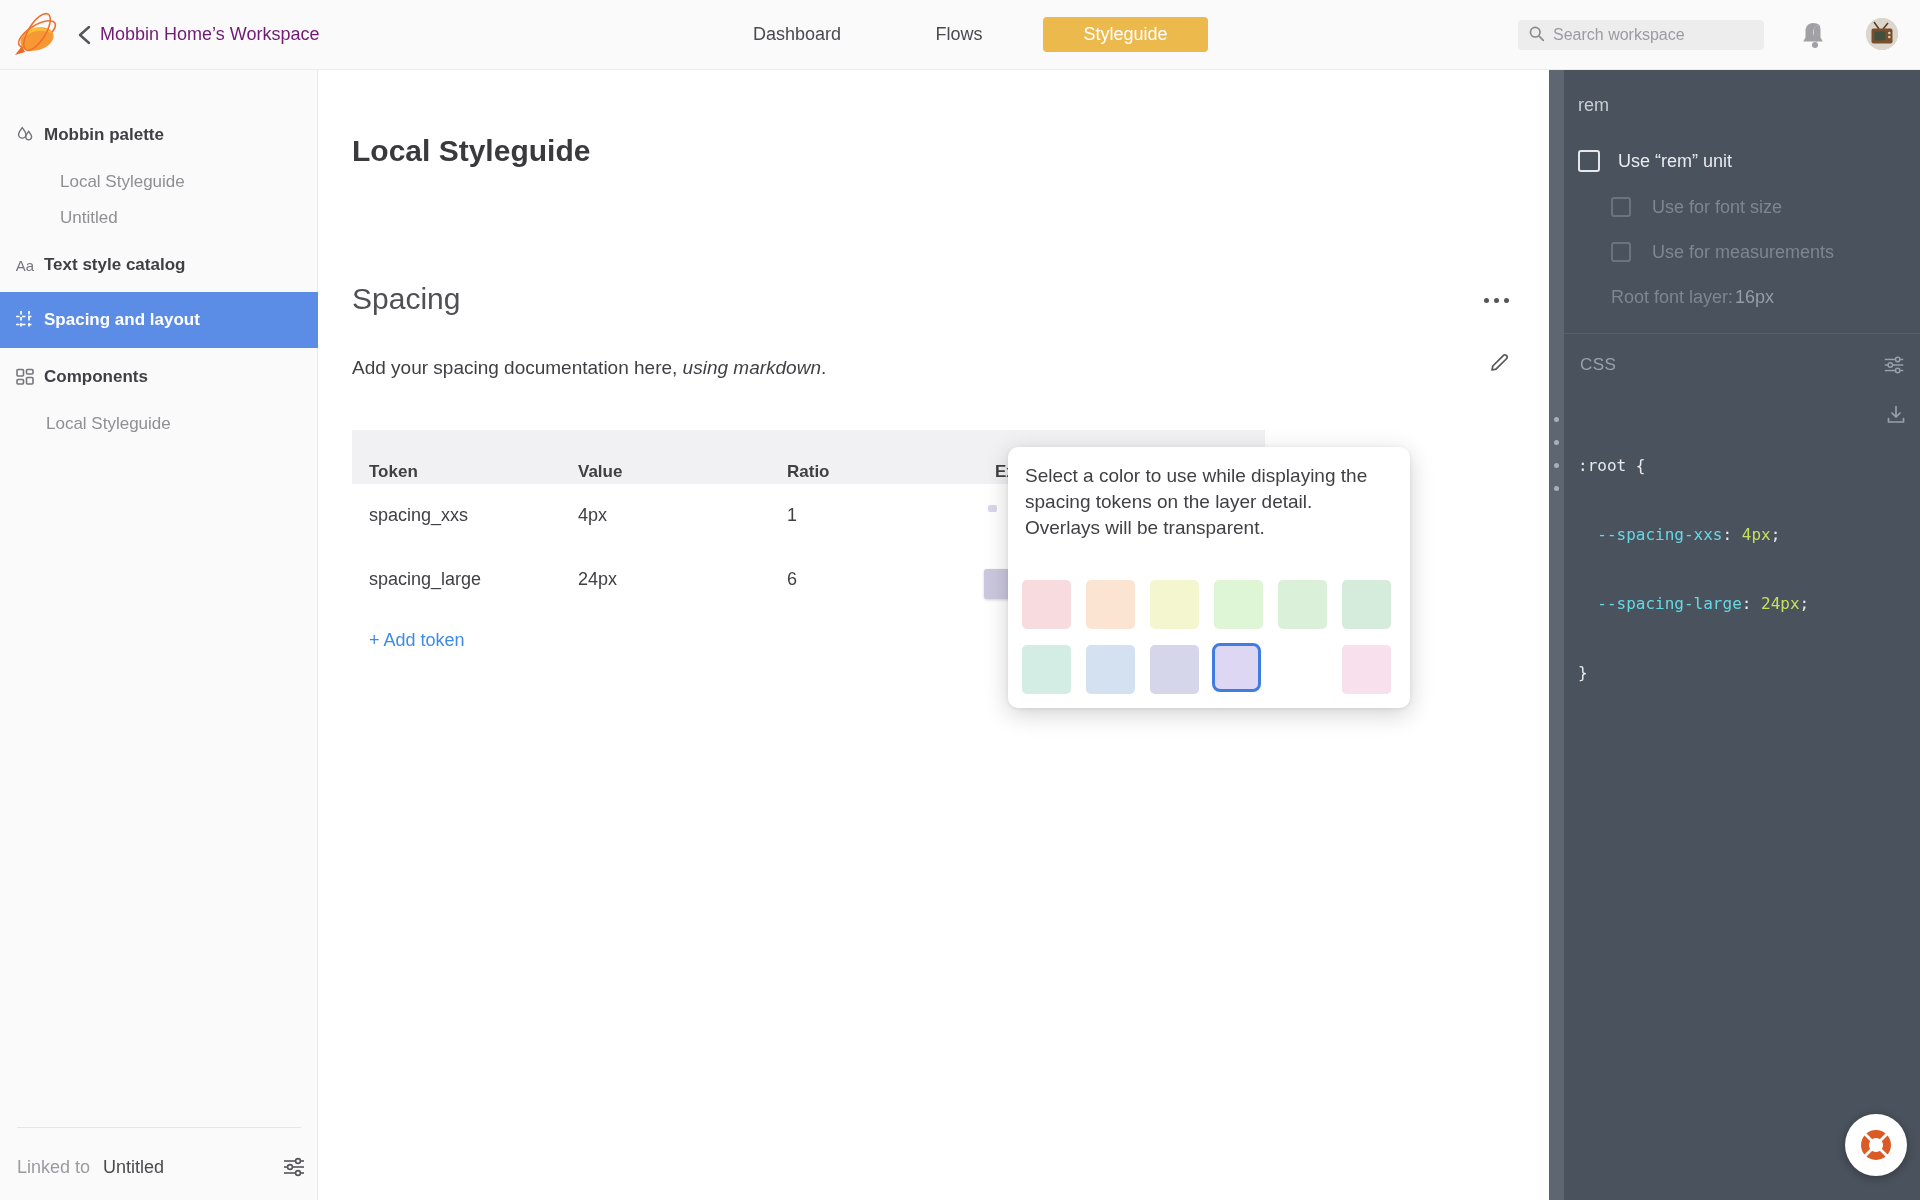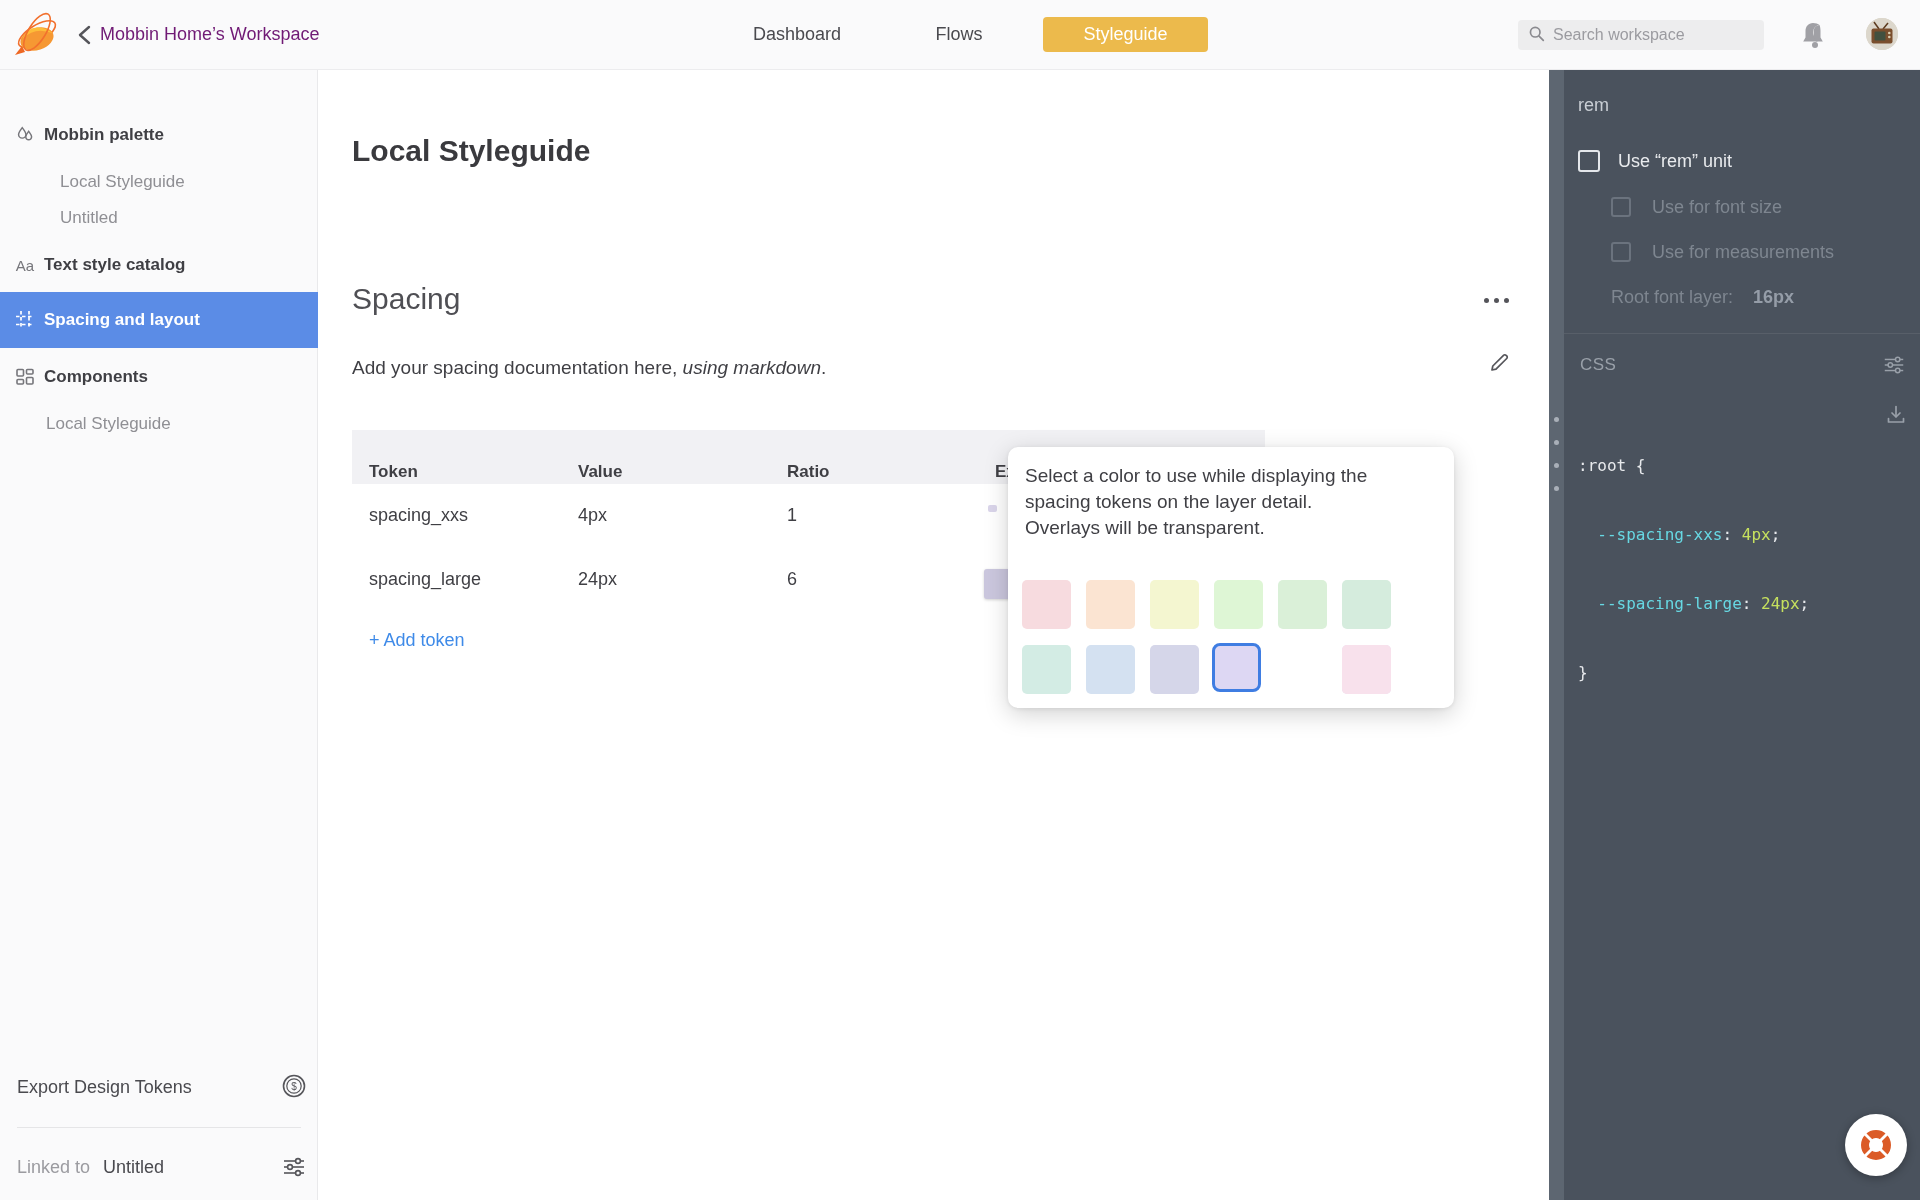--- a/index.html
+++ b/index.html
@@ -55,36 +55,36 @@
   .t-header { position:relative; width:913px; height:54px; background:#f1f1f4; }
   .t-header span { position:absolute; top:32px; font-size:17px; font-weight:700; color:#3f3f44; }
   .t-row { position:relative; width:913px; height:64px; }
   .t-row span { position:absolute; top:21px; font-size:18px; color:#3f3f44; }
   .col1 { left:17px; } .col2 { left:226px; } .col3 { left:435px; } .col4 { left:643px; }
   .swatch-xxs { position:absolute; left:636px; top:24px; width:9px; height:7px; background:#dad5ea; border-radius:2px; }
   .swatch-large { position:absolute; left:632px; top:10px; width:30px; height:30px; background:#cbc7de; border-radius:3px; box-shadow:0 1px 3px rgba(0,0,0,0.18); }
   .add-token { position:absolute; left:51px; top:560px; font-size:18px; color:#3e8ae8; cursor:pointer; }
 
   
-  .popover { position:absolute; left:1008px; top:447px; width:446px; height:261px; background:#ffffff; border-radius:10px; box-shadow:0 6px 24px rgba(0,0,0,0.18), 0 1px 4px rgba(0,0,0,0.08); z-index:40; }
+  .popover { position:absolute; left:1008px; top:447px; width:402px; height:261px; background:#ffffff; border-radius:10px; box-shadow:0 6px 24px rgba(0,0,0,0.18), 0 1px 4px rgba(0,0,0,0.08); z-index:40; }
   .pop-text { position:absolute; left:17px; top:16px; font-size:19px; line-height:26px; color:#3f3f44; }
   .sw { position:absolute; width:49px; height:49px; border-radius:5px; cursor:pointer; }
   .sw.selected { border:3px solid #3f7de2; border-radius:8px; }
 
   
   .gutter { position:absolute; left:1549px; top:70px; width:15px; height:1130px; background:#5d6671; z-index:6; cursor:col-resize; }
   .gutter i { position:absolute; left:5px; width:5px; height:5px; border-radius:50%; background:#a9afb8; }
   .panel { position:absolute; left:1564px; top:70px; width:356px; height:1130px; background:#4a525d; z-index:6; }
   .panel-title { position:absolute; left:14px; top:25px; font-size:18px; font-weight:500; color:#c9ced4; }
   .chk { position:absolute; border:2px solid #e4e7eb; border-radius:3px; background:transparent; cursor:pointer; }
   .chk.dim { border-color:#6b737e; }
   .chk-label { position:absolute; font-size:18px; color:#e9ebee; }
   .chk-label.dim { color:#7e8690; }
   .root-font { position:absolute; left:47px; top:217px; font-size:18px; color:#7e8690; }
-  .root-font b { color:#959da8; font-weight:700; margin-left:20px; }
+  .root-font b { color:#959da8; font-weight:400; margin-left:2px; }
   .panel-divider { position:absolute; left:0; top:263px; width:356px; height:1px; background:rgba(255,255,255,0.08); }
   .css-label { position:absolute; left:16px; top:285px; font-size:17px; letter-spacing:0.5px; color:#99a0a9; }
   .sliders-icon-panel { position:absolute; left:318px; top:283px; width:24px; height:24px; cursor:pointer; }
   .code { position:absolute; left:14px; top:338px; font-family:"DejaVu Sans Mono", monospace; font-size:16px; line-height:23px; color:#e8eaed; white-space:pre; }
   .code .cyan { color:#67d8e3; }
   .code .grn { color:#c6e05e; }
   .download-icon { position:absolute; left:320px; top:333px; width:24px; height:24px; cursor:pointer; }
 
   
   .help-button { position:absolute; left:1845px; top:1114px; width:62px; height:62px; border-radius:50%; background:#ffffff; box-shadow:0 2px 10px rgba(0,0,0,0.3); display:flex; align-items:center; justify-content:center; cursor:pointer; z-index:50; }
@@ -186,30 +186,20 @@
           <rect x="3" y="13.5" width="6.5" height="4.5" rx="1"></rect>
           <rect x="12.5" y="3.5" width="6.5" height="4.5" rx="1"></rect>
           <rect x="12.5" y="11.5" width="6.5" height="6.5" rx="1"></rect>
         </svg>
       </span>
       <span class="side-label">Components</span>
     </div>
 
     <div class="side-sub" style="left:46px; top:344px;">Local Styleguide</div>
 
-    <div class="export-row">
-      <span class="export-label">Export Design Tokens</span>
-      <span class="coin-icon">
-        <svg width="26" height="26" viewBox="0 0 26 26" fill="none" stroke="#55555a">
-          <circle cx="13" cy="13" r="10.5" stroke-width="1.6"></circle>
-          <circle cx="13" cy="13" r="7.2" stroke-width="1.2"></circle>
-          <text x="13" y="17" text-anchor="middle" font-size="10" fill="#55555a" stroke="none" font-family="Liberation Sans, sans-serif">$</text>
-        </svg>
-      </span>
-    </div>
     <div class="side-divider"></div>
     <div class="linked-row">
       <span class="linked-prefix">Linked to</span>
       <span class="linked-target">Untitled</span>
       <span class="sliders-icon-side">
         <svg width="26" height="26" viewBox="0 0 26 26" fill="none" stroke="#55555a" stroke-width="1.6">
           <line x1="3" y1="7" x2="23" y2="7"></line>
             <circle cx="17" cy="7" r="2.4" fill="#fafafb"></circle>
           <line x1="3" y1="13" x2="23" y2="13"></line>
             <circle cx="9" cy="13" r="2.4" fill="#fafafb"></circle>

